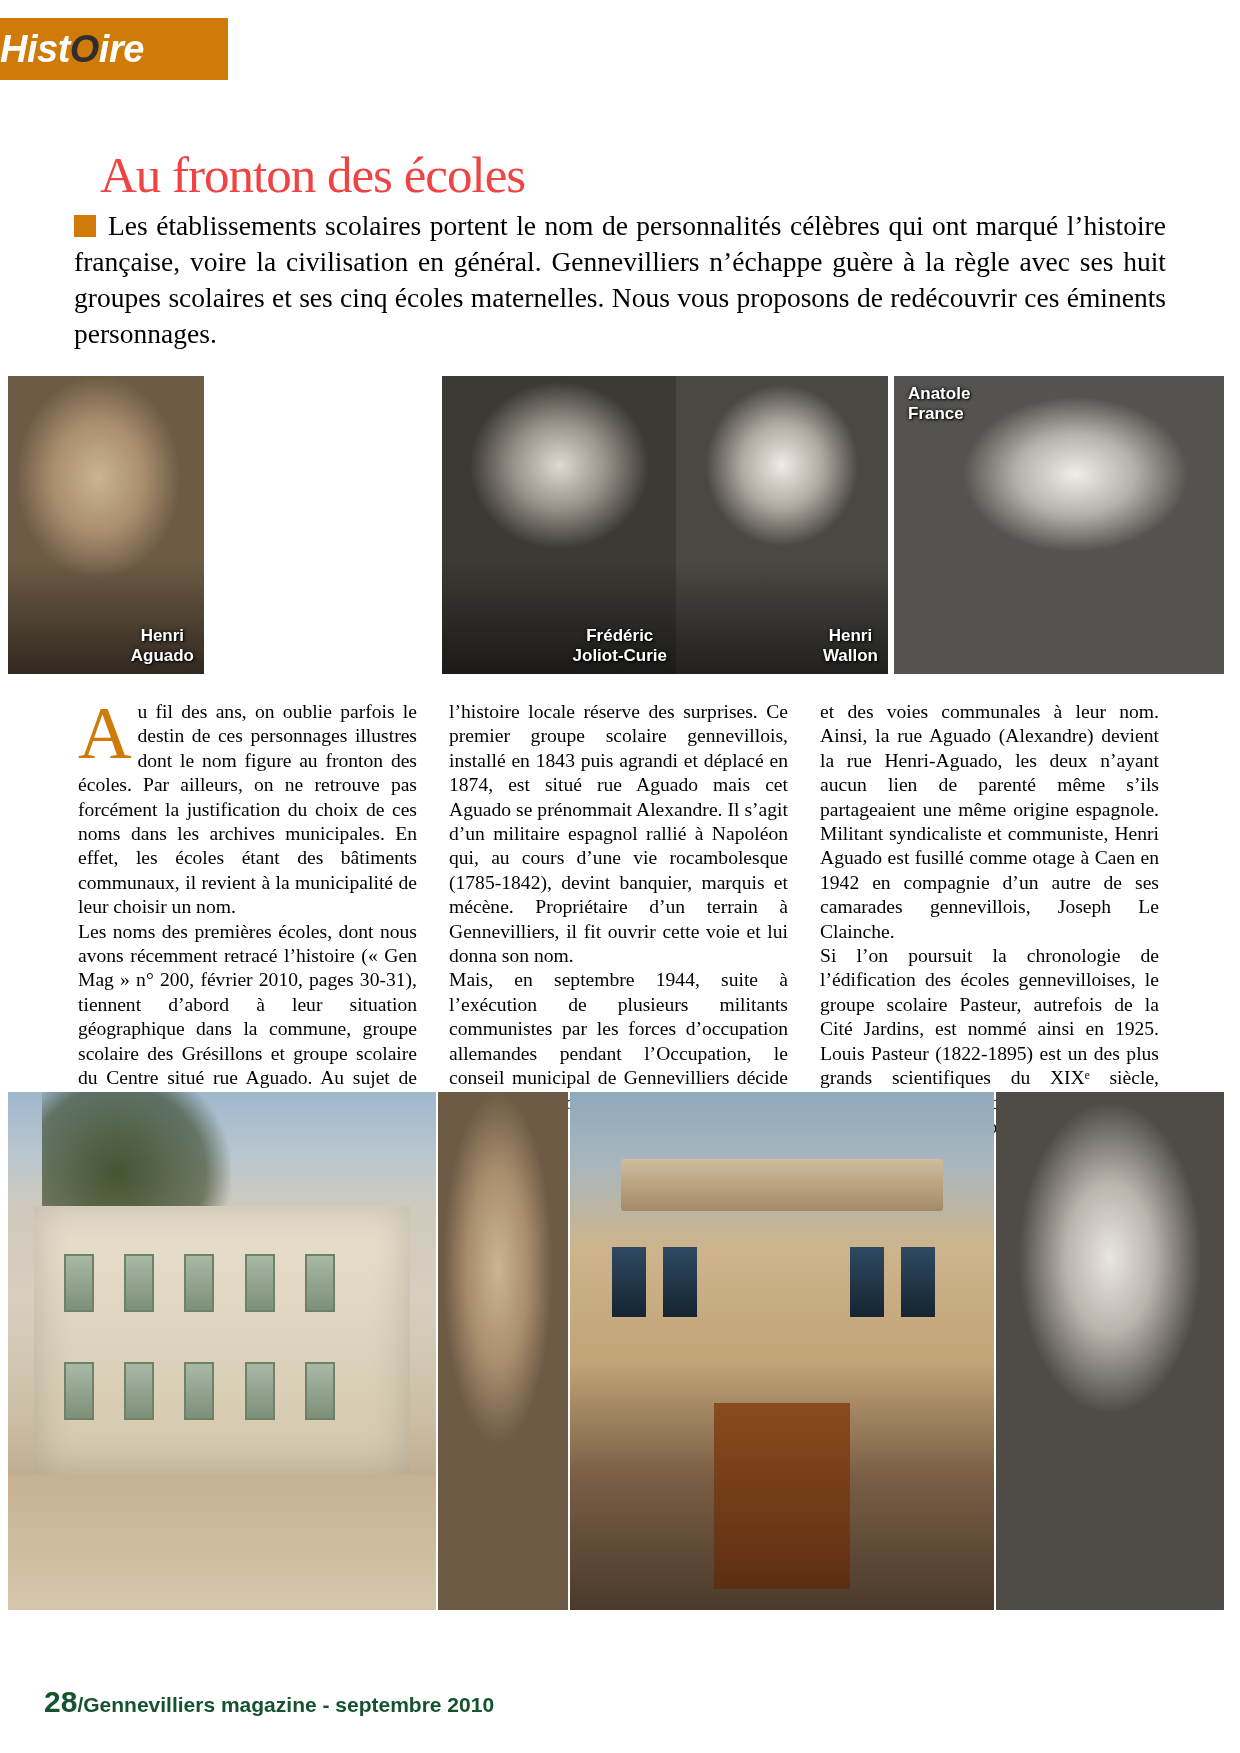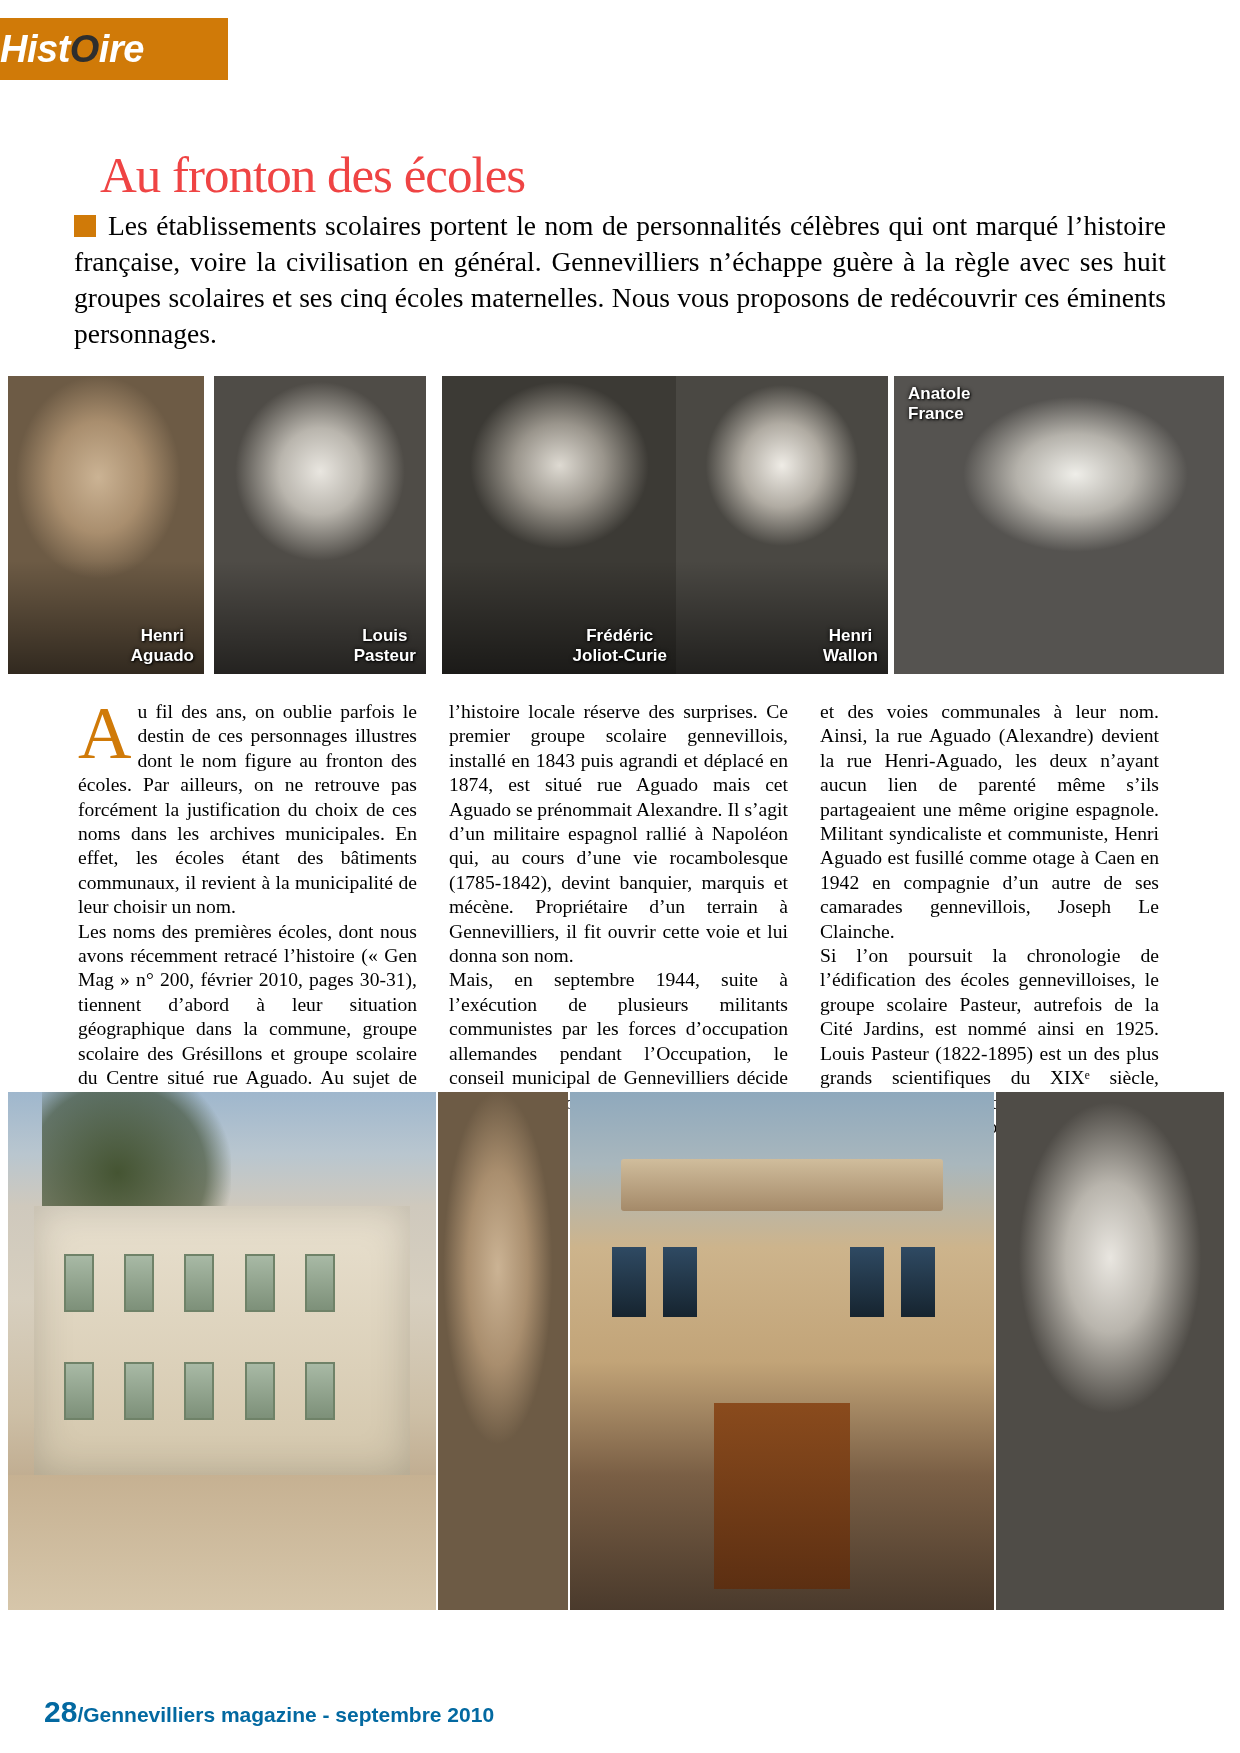--- a/index.html
+++ b/index.html
@@ -222,25 +222,25 @@
     position: absolute; width: 34px; height: 70px;
     background: linear-gradient(to bottom, #2f4a63, #16242f);
   }
 
   .pb .ph-face { }
 
   
   .footer {
     position: absolute;
     left: 44px;
-    bottom: 24px;
+    bottom: 34px;
     font-family: "Liberation Sans", sans-serif;
     font-weight: bold;
     font-size: 21px;
-    color: #0369a1;
+    color: #14532d;
     margin-top: 16px;
   }
   .footer .pagenum { font-size: 30px; }
 </style>
 </head>
 <body>
 
 <div class="rubric">
   <div class="rubric-text"><span>Hist</span><span class="hl">O</span><span>ire</span></div>
 </div>
@@ -253,26 +253,20 @@
 
 <div class="portrait-strip">
 
   <div class="portrait" id="p0">
     <div class="ph-face ph-a"></div>
     <div class="ph-shadow"></div>
     <div class="caption right">Henri
 Aguado</div>
   </div>
 
-  <div class="portrait" id="p1">
-    <div class="ph-face ph-b"></div>
-    <div class="ph-shadow"></div>
-    <div class="caption right">Louis
-Pasteur</div>
-  </div>
 
   <div class="portrait" id="p2">
     <div class="ph-face ph-c"></div>
     <div class="ph-shadow"></div>
     <div class="caption right">Frédéric
 Joliot-Curie</div>
   </div>
 
   <div class="portrait" id="p3">
     <div class="ph-face ph-d"></div>

